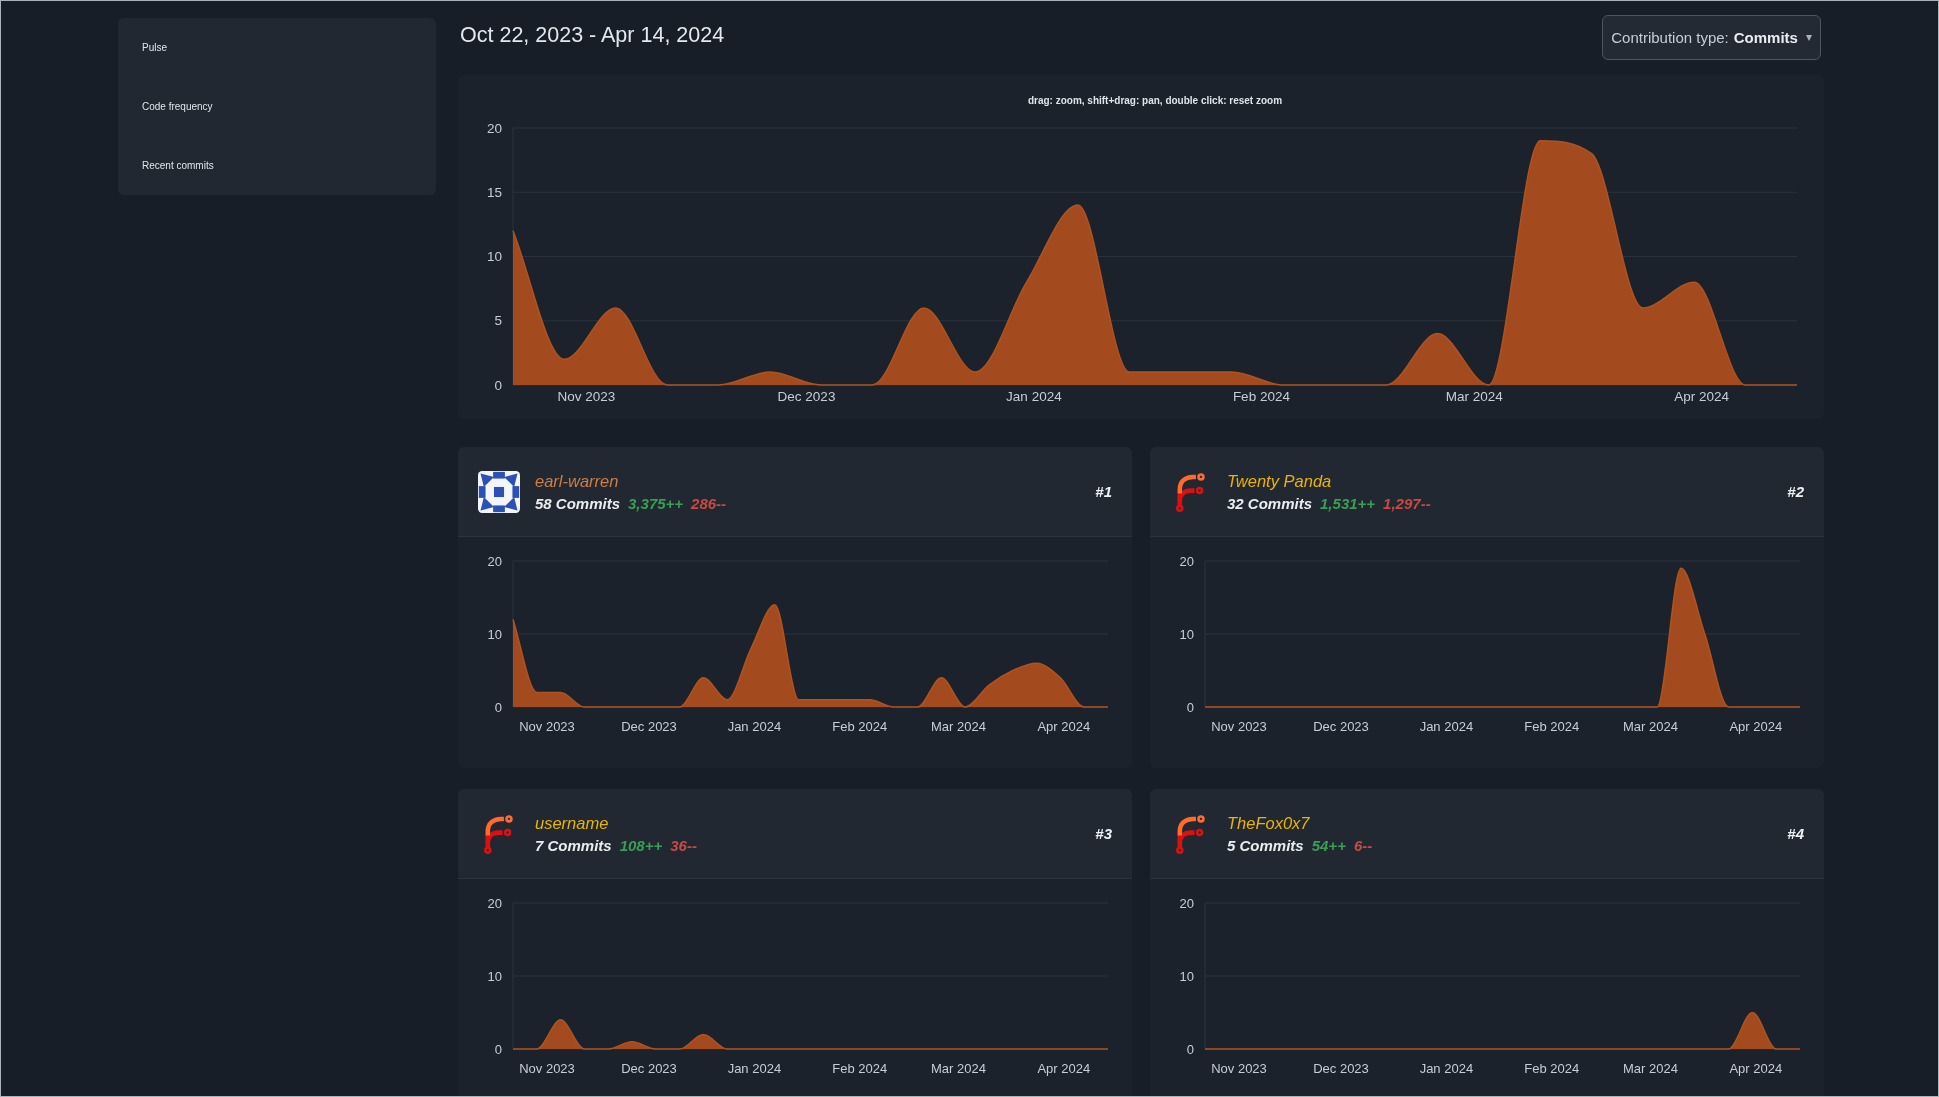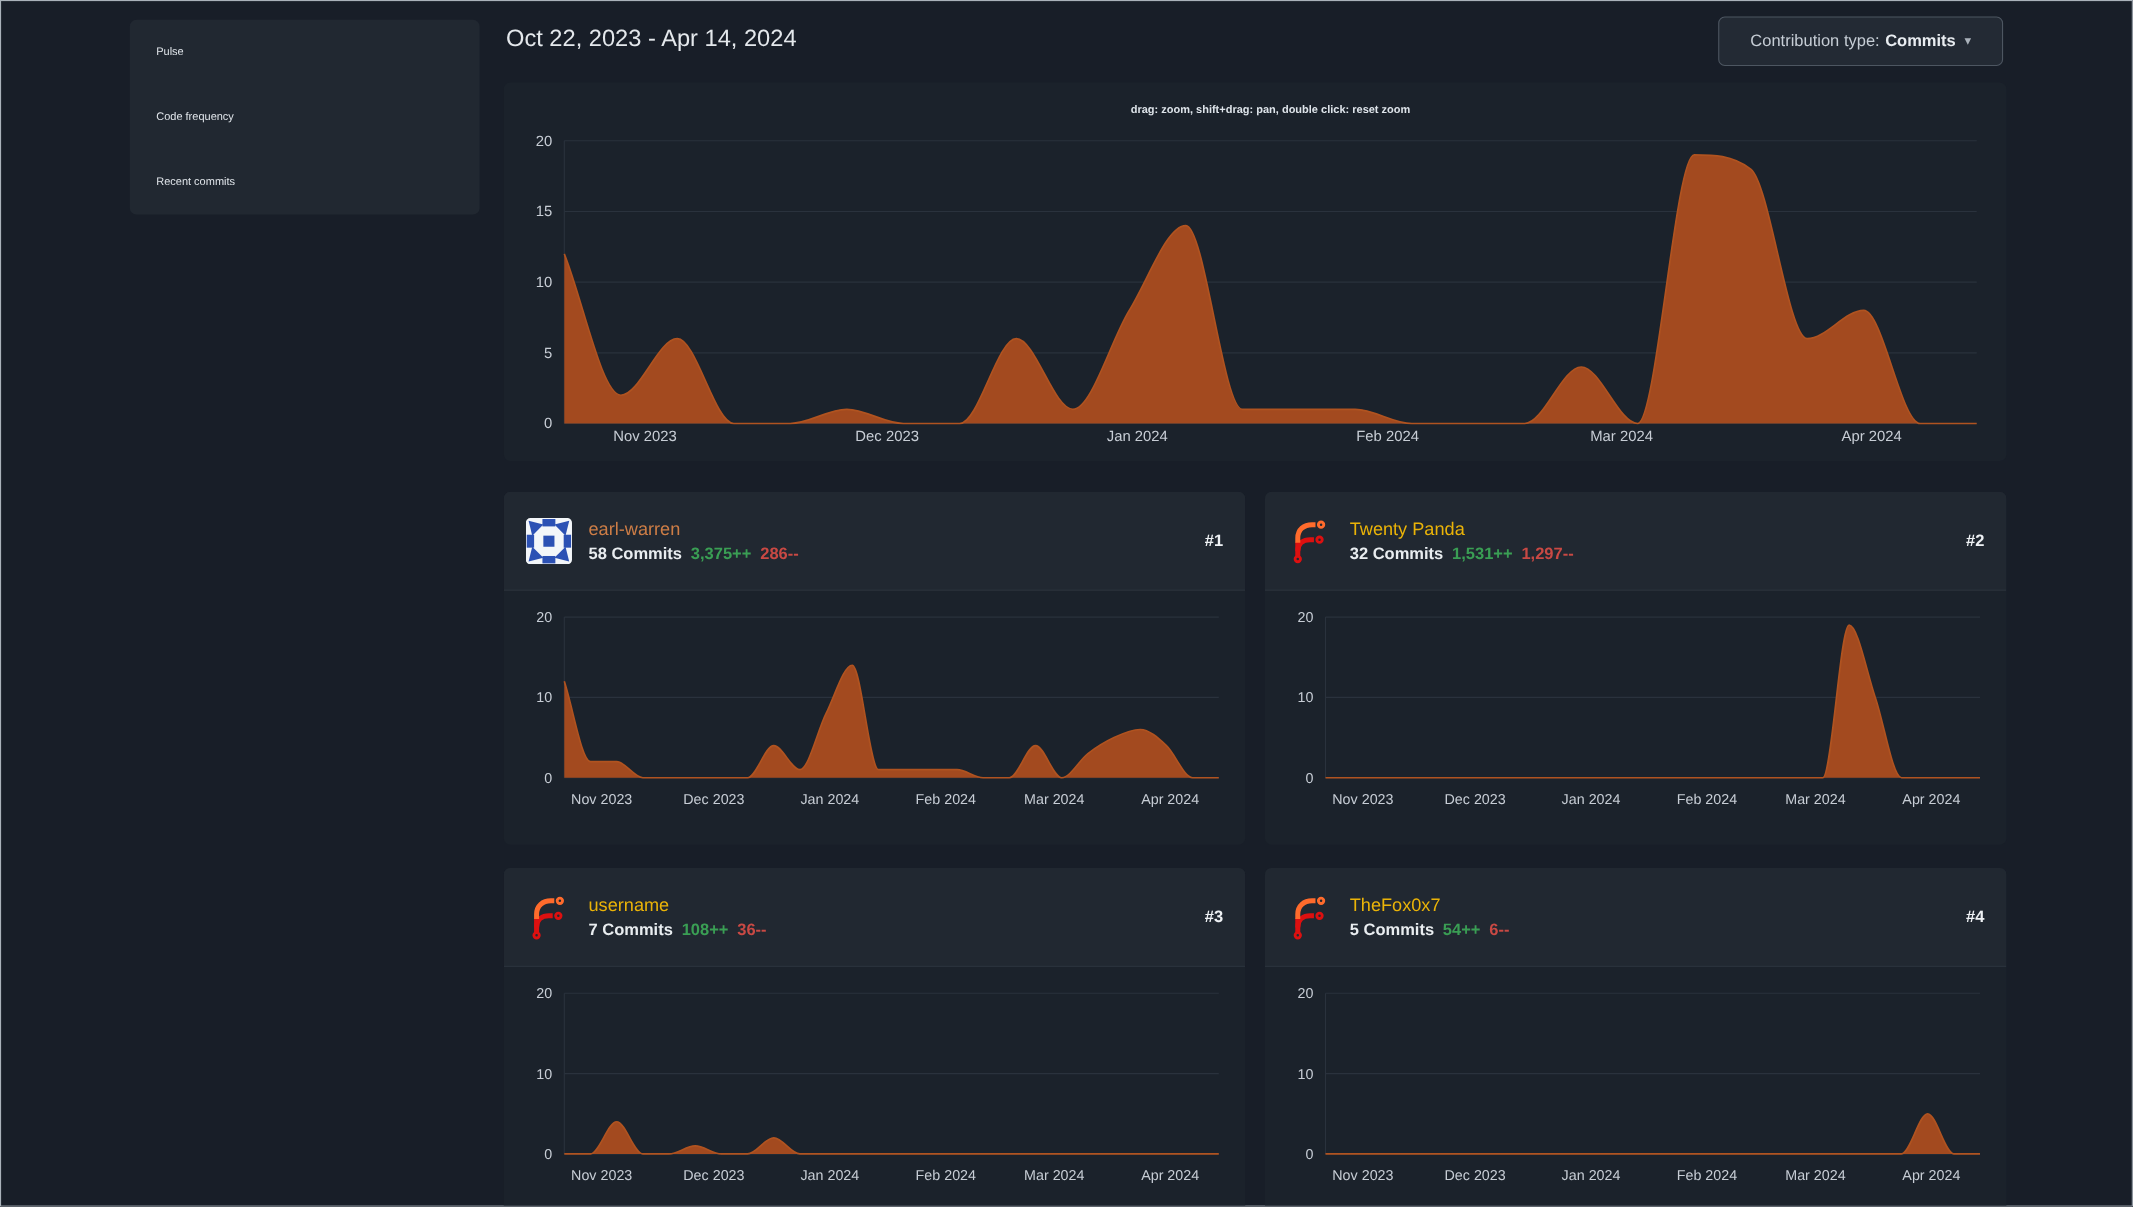--- a/index.html
+++ b/index.html
@@ -42,21 +42,21 @@
   .content{position:absolute;left:457px;top:0;width:1366px;}
   .topbar{position:relative;height:74px;}
   .topbar h2{
     position:absolute;left:2px;top:22px;
     font-size:21.5px;font-weight:400;color:#e4e8ec;
   }
   .ctype{
     position:absolute;right:3px;top:14px;height:45px;
     background:#232a34;
     border:1px solid #4d5661;border-radius:6px;
-    padding:0 28px;
+    padding:0 8px;
     font-family:inherit;font-size:15px;color:#c6cdd5;
     display:flex;align-items:center;gap:5px;
     cursor:pointer;
   }
   .ctype b{color:#e9edf1;}
   .ctype .caret{font-size:12px;color:#aab2bb;margin-left:3px;transform:translateY(-1px);}
   .panel{
     position:relative;
     width:1366px;height:344px;
     background:var(--panel);
@@ -78,21 +78,21 @@
   .card{
     width:674px;height:321px;
     background:var(--panel);
     border-radius:6px;overflow:hidden;
   }
   .card-head{
     height:90px;
     background:var(--panel2);
     border-bottom:1px solid var(--divider);
     display:flex;align-items:center;
-    padding:0 20px;gap:15px;
+    padding:0 20px;gap:15px;font-style:italic;
   }
   .avatar{width:42px;height:42px;flex:0 0 42px;display:block;cursor:pointer;}
   .avatar svg{width:42px;height:42px;display:block;}
   .who{display:flex;flex-direction:column;gap:4px;}
   .uname{font-size:16.5px;color:#eab308;text-decoration:none;cursor:pointer;}
   .uname.link{color:var(--link);}
   .stats{font-size:15px;font-weight:bold;color:#e9edf0;display:flex;gap:8px;}
   .stats .add{color:var(--green);}
   .stats .del{color:var(--red);}
   .rank{margin-left:auto;font-size:15px;font-weight:bold;color:#eef1f4;}

